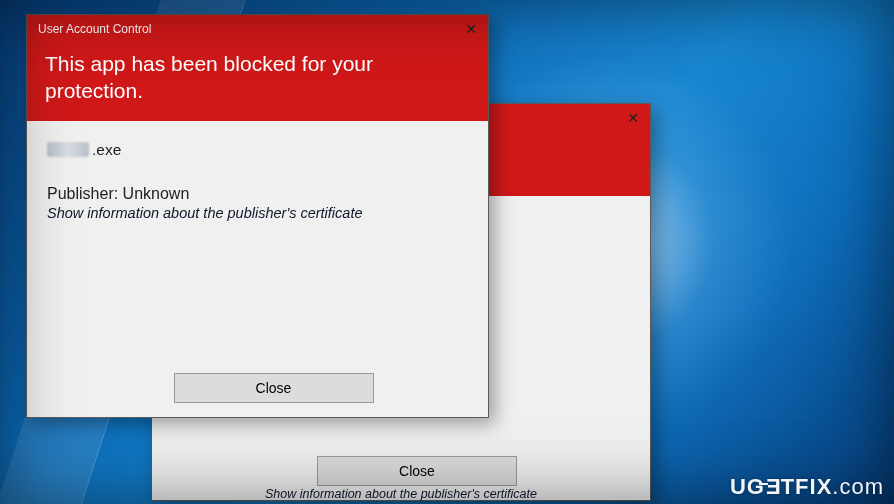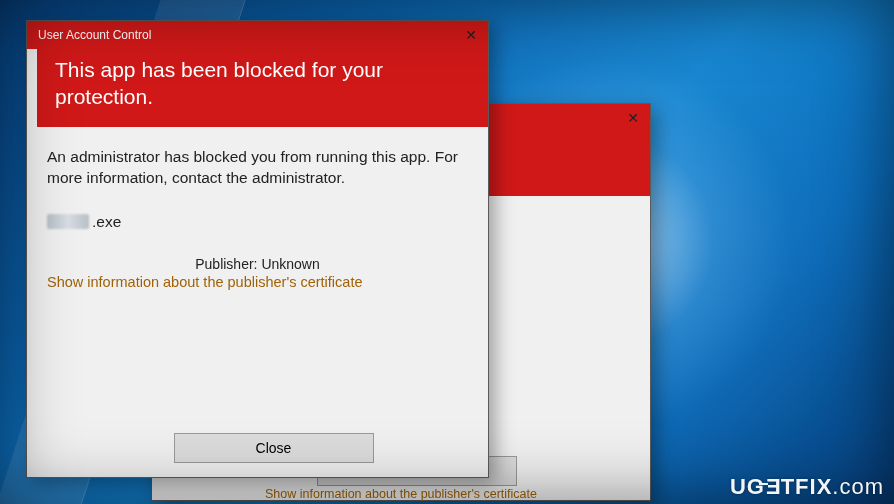--- a/index.html
+++ b/index.html
@@ -55,22 +55,22 @@
     position: absolute;
     background: #f0f0f0;
     border: 1px solid #5a5a5a;
     box-shadow: 6px 6px 18px rgba(0,0,0,0.35);
   }
   .dialog.back {
     left: 151px; top: 103px;
     width: 500px; height: 398px;
   }
   .dialog.front {
-    left: 26px; top: 20px;
-    width: 463px; height: 458px;
+    left: 26px; top: 14px;
+    width: 463px; height: 404px;
   }
   .titlebar {
     display: flex; align-items: center;
     height: 28px;
     background: #d01818;
     color: #fff;
     font-size: 12px;
     position: relative;
   }
   .titlebar .title { padding-left: 11px; }
@@ -84,45 +84,45 @@
     color: #222;
     cursor: pointer;
   }
   .header-band {
     background: #d01818;
     color: #fff;
     padding: 8px 18px 16px 18px;
     font-size: 21px;
     font-weight: 400;
     line-height: 1.28;
-    margin-left: 10px;
   }
   .content {
     padding: 20px 20px 10px 20px;
     color: #222;
     font-size: 15.5px;
   }
   .content .msg { line-height: 1.35; margin-bottom: 24px; }
   .content .exe {
     margin-bottom: 24px;
     display: flex; align-items: center; gap: 2px;
   }
   .content .exe .blur {
     display: inline-block;
     width: 42px; height: 15px;
     background: linear-gradient(90deg,#b7bfc7,#d9dee3,#b7bfc7);
     filter: blur(1.2px);
     border-radius: 2px;
     margin-right: 1px;
   }
-  .meta { font-size: 14px; line-height: 1.4; text-align: center; }
+  .meta { font-size: 16px; line-height: 1.4; }
   .cert-link {
-    color: #a16207;
+    color: #0f172a;
     font-size: 14.5px;
     cursor: pointer;
+    font-style: italic;
   }
   .btn-row {
     position: absolute;
     left: 0; right: 0; bottom: 14px;
     display: flex; justify-content: center; padding-left: 32px;
   }
   .btn {
     width: 200px; height: 30px;
     background: #dcdcdc;
     border: 1px solid #9a9a9a;
@@ -171,21 +171,20 @@
   </div>
 </div>
 
 <div class="dialog front">
   <div class="titlebar">
     <span class="title">User Account Control</span>
     <span class="close">✕</span>
   </div>
   <div class="header-band">This app has been blocked for your protection.</div>
   <div class="content">
-    <div class="msg">An administrator has blocked you from running this app. For more information, contact the administrator.</div>
     <div class="exe">
       <span class="blur"></span>
       <span>.exe</span>
     </div>
     <div class="meta">
       <div>
         <span>Publisher:</span>
         <span>Unknown</span>
       </div>
     </div>

